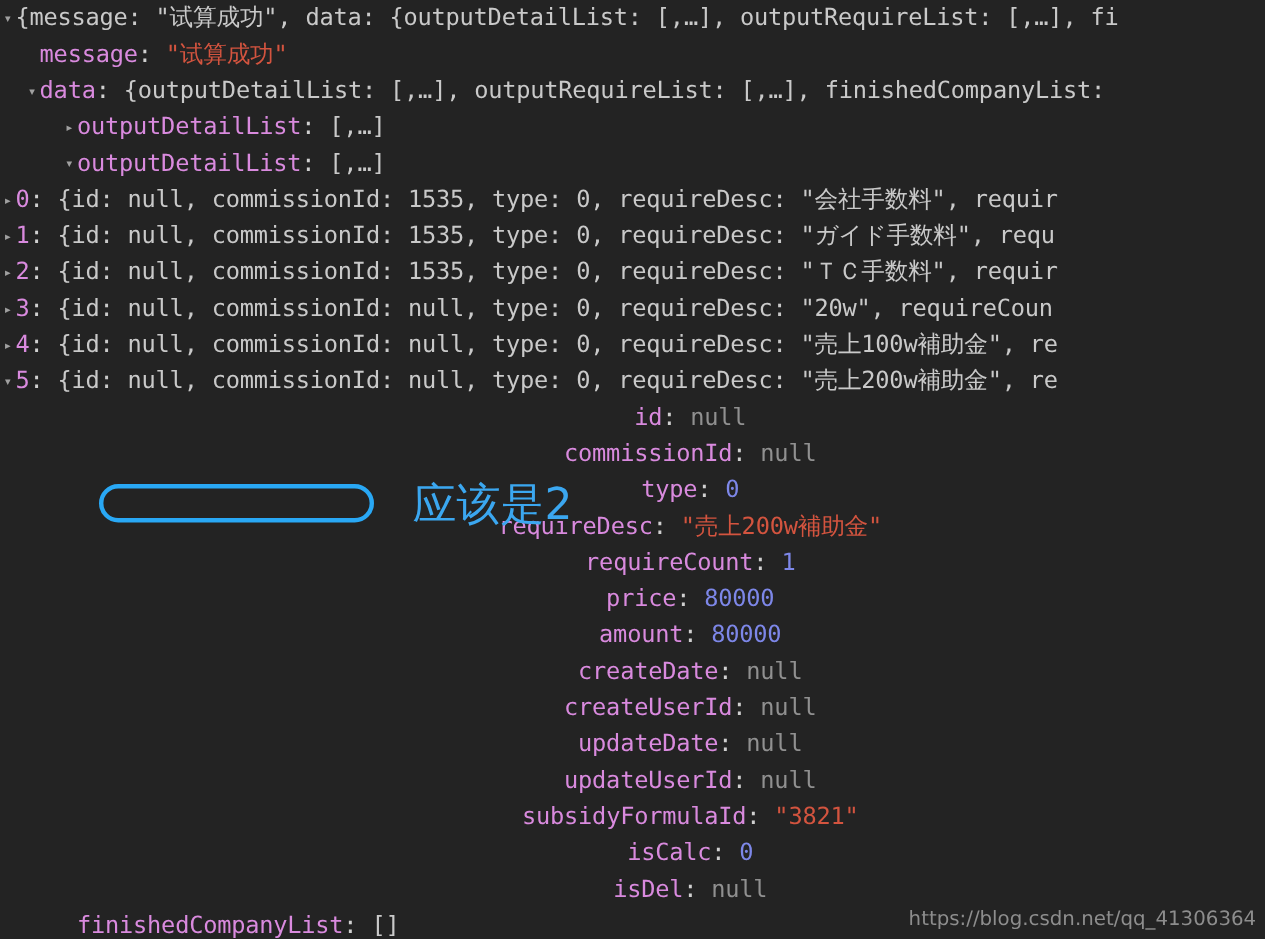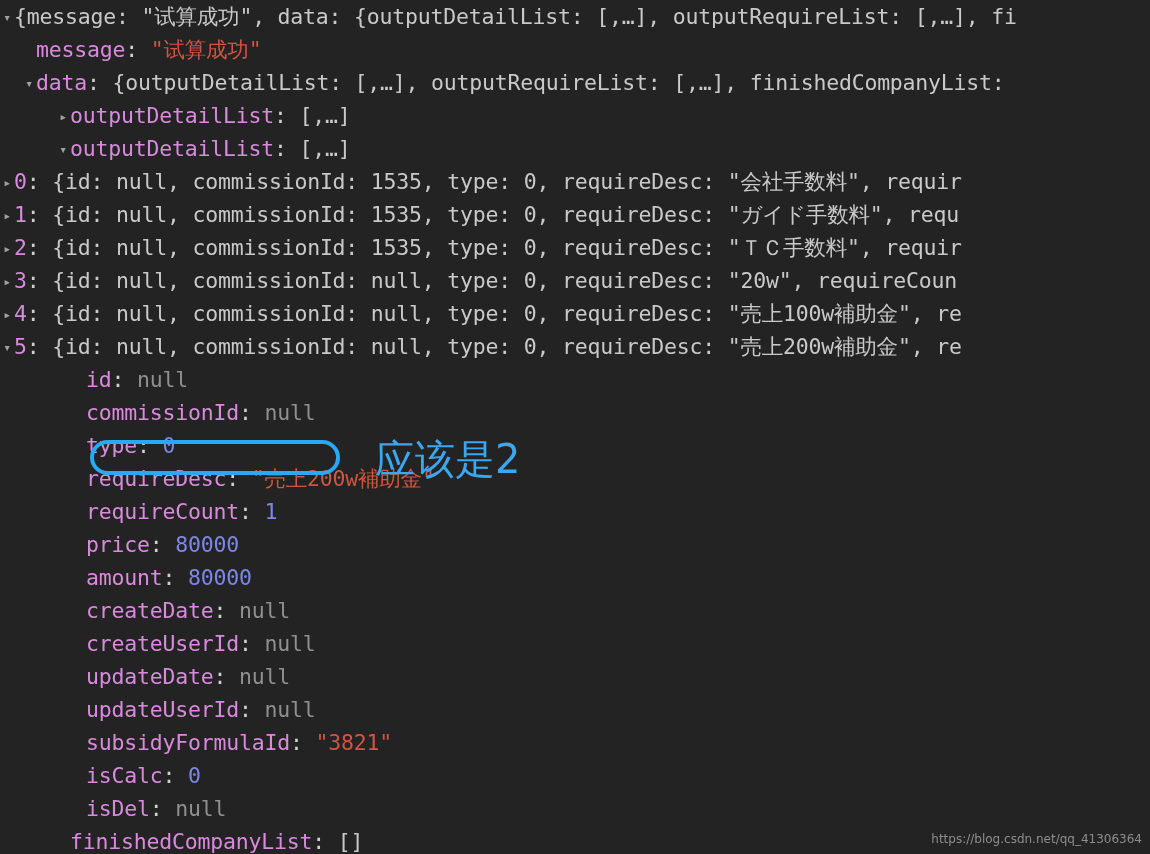--- a/index.html
+++ b/index.html
@@ -50,21 +50,21 @@
   .tok-number  { color: #7d87e8; }
   .tok-null    { color: #909090; }
   .tok-idx     { color: #d98ade; }
   .tok-colon   { color: #d0d0d0; }
 
   
   .ind0 { padding-left: 0px; }
   .ind1 { padding-left: 22px; }
   .ind2 { padding-left: 56px; }
   .ind3 { }
-  .ind4 { padding-left: 72px; }
+  .ind4 { padding-left: 91px; text-align: center; }
 
   
   #highlight-box {
     position: absolute;
     left: 90px;
     top: 440px;
     width: 250px;
     height: 35px;
     border: 4px solid #29a8f5;
     border-radius: 18px;
@@ -82,21 +82,21 @@
     line-height: 50px;
     white-space: nowrap;
   }
 
   
   #watermark {
     position: absolute;
     right: 8px;
     bottom: 8px;
     font-family: "DejaVu Sans", "Liberation Sans", sans-serif;
-    font-size: 12px;
+    font-size: 18px;
     color: #8d8d8d;
     white-space: nowrap;
   }
 </style>
 </head>
 <body>
 
 <div id="console-root">
 
   <div id="rows-container">

